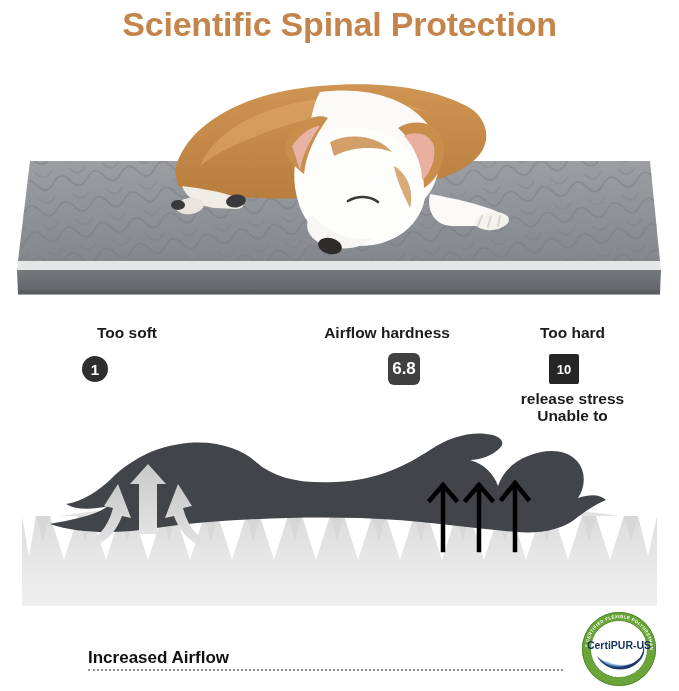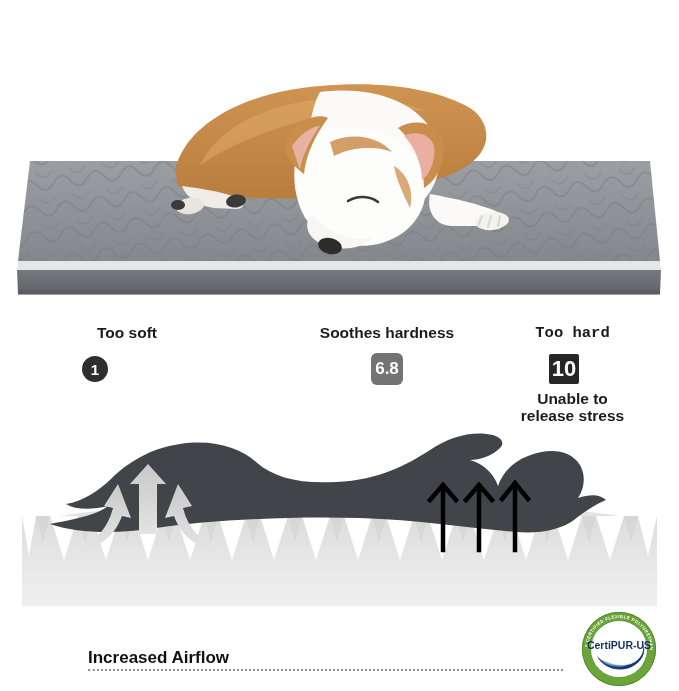--- a/index.html
+++ b/index.html
@@ -29,28 +29,28 @@
     position:absolute;top:357px;left:88px;width:475px;height:0;
     border-top:2px dotted #7d7d7d;opacity:.85;
   }
   .marker{position:absolute;}
   .m-circle{
     width:26px;height:26px;border-radius:50%;background:#2e2e2e;
     display:flex;align-items:center;justify-content:center;
     color:#fff;font-size:15px;font-weight:bold;
   }
   .m-round{
-    width:32px;height:32px;border-radius:6px;background:#737373;
+    width:32px;height:32px;border-radius:6px;background:#404040;
     display:flex;align-items:center;justify-content:center;
-    color:#fff;font-size:17px;font-weight:bold;
+    color:#fff;font-size:17px;font-weight:bold;margin-left:17px;
   }
   .m-square{
     width:30px;height:30px;border-radius:2px;background:#262626;
     display:flex;align-items:center;justify-content:center;
-    color:#fff;font-size:22px;font-weight:bold;
+    color:#fff;font-size:13px;font-weight:bold;
   }
   .cap-top{
     position:absolute;font-size:15.5px;font-weight:bold;color:#1b1b1b;
     white-space:nowrap;text-align:center;
   }
   .cap-bot{
     position:absolute;font-size:15.5px;font-weight:bold;color:#1b1b1b;
     text-align:center;line-height:1.12;
   }
 
@@ -67,20 +67,21 @@
 
   
   .badge{position:absolute;left:578px;top:608px;width:92px;height:82px;}
   .badge svg{display:block;}
 </style>
 </head>
 <body>
 
 <div class="page">
 
+  <div class="title">Scientific Spinal Protection</div>
 
   <div class="hero">
     <svg width="679" height="255" viewBox="0 0 679 255" xmlns="http://www.w3.org/2000/svg">
       <defs>
         <linearGradient id="bedTop" x1="0" y1="0" x2="0" y2="1">
           <stop offset="0%" stop-color="#9b9ea3"></stop>
           <stop offset="100%" stop-color="#84878c"></stop>
         </linearGradient>
         <linearGradient id="bedSide" x1="0" y1="0" x2="0" y2="1">
           <stop offset="0%" stop-color="#75787d"></stop>
@@ -150,32 +151,32 @@
 
   <div class="scale" style="top:312px;">
 
     <div class="scale-line"></div>
 
     <div class="cap-top" style="left:0;top:12px;width:190px;margin-left:32px;">Too soft</div>
     <div class="marker" style="left:82px;top:44px;">
       <div class="m-circle">1</div>
     </div>
 
-    <div class="cap-top" style="left:292px;top:12px;width:190px;">Soothes hardness</div>
+    <div class="cap-top" style="left:292px;top:12px;width:190px;">Airflow hardness</div>
     <div class="marker" style="left:371px;top:41px;">
       <div class="m-round">6.8</div>
     </div>
 
-    <div class="cap-top" style="left:485px;top:12px;width:175px;font-family:Liberation Mono, monospace;">Too hard</div>
+    <div class="cap-top" style="left:485px;top:12px;width:175px;">Too hard</div>
     <div class="marker" style="left:549px;top:42px;">
       <div class="m-square">10</div>
     </div>
     <div class="cap-bot" style="left:485px;top:78px;width:175px;">
+      <div>release stress</div>
       <div>Unable to</div>
-      <div>release stress</div>
     </div>
   </div>
 
   <div class="diagram">
     <svg width="679" height="215" viewBox="0 0 679 215" xmlns="http://www.w3.org/2000/svg">
       <defs>
         <linearGradient id="foamG" x1="0" y1="0" x2="0" y2="1">
           <stop offset="0%" stop-color="#dcdcdc"></stop>
           <stop offset="55%" stop-color="#e8e8e8"></stop>
           <stop offset="100%" stop-color="#efefef"></stop>

